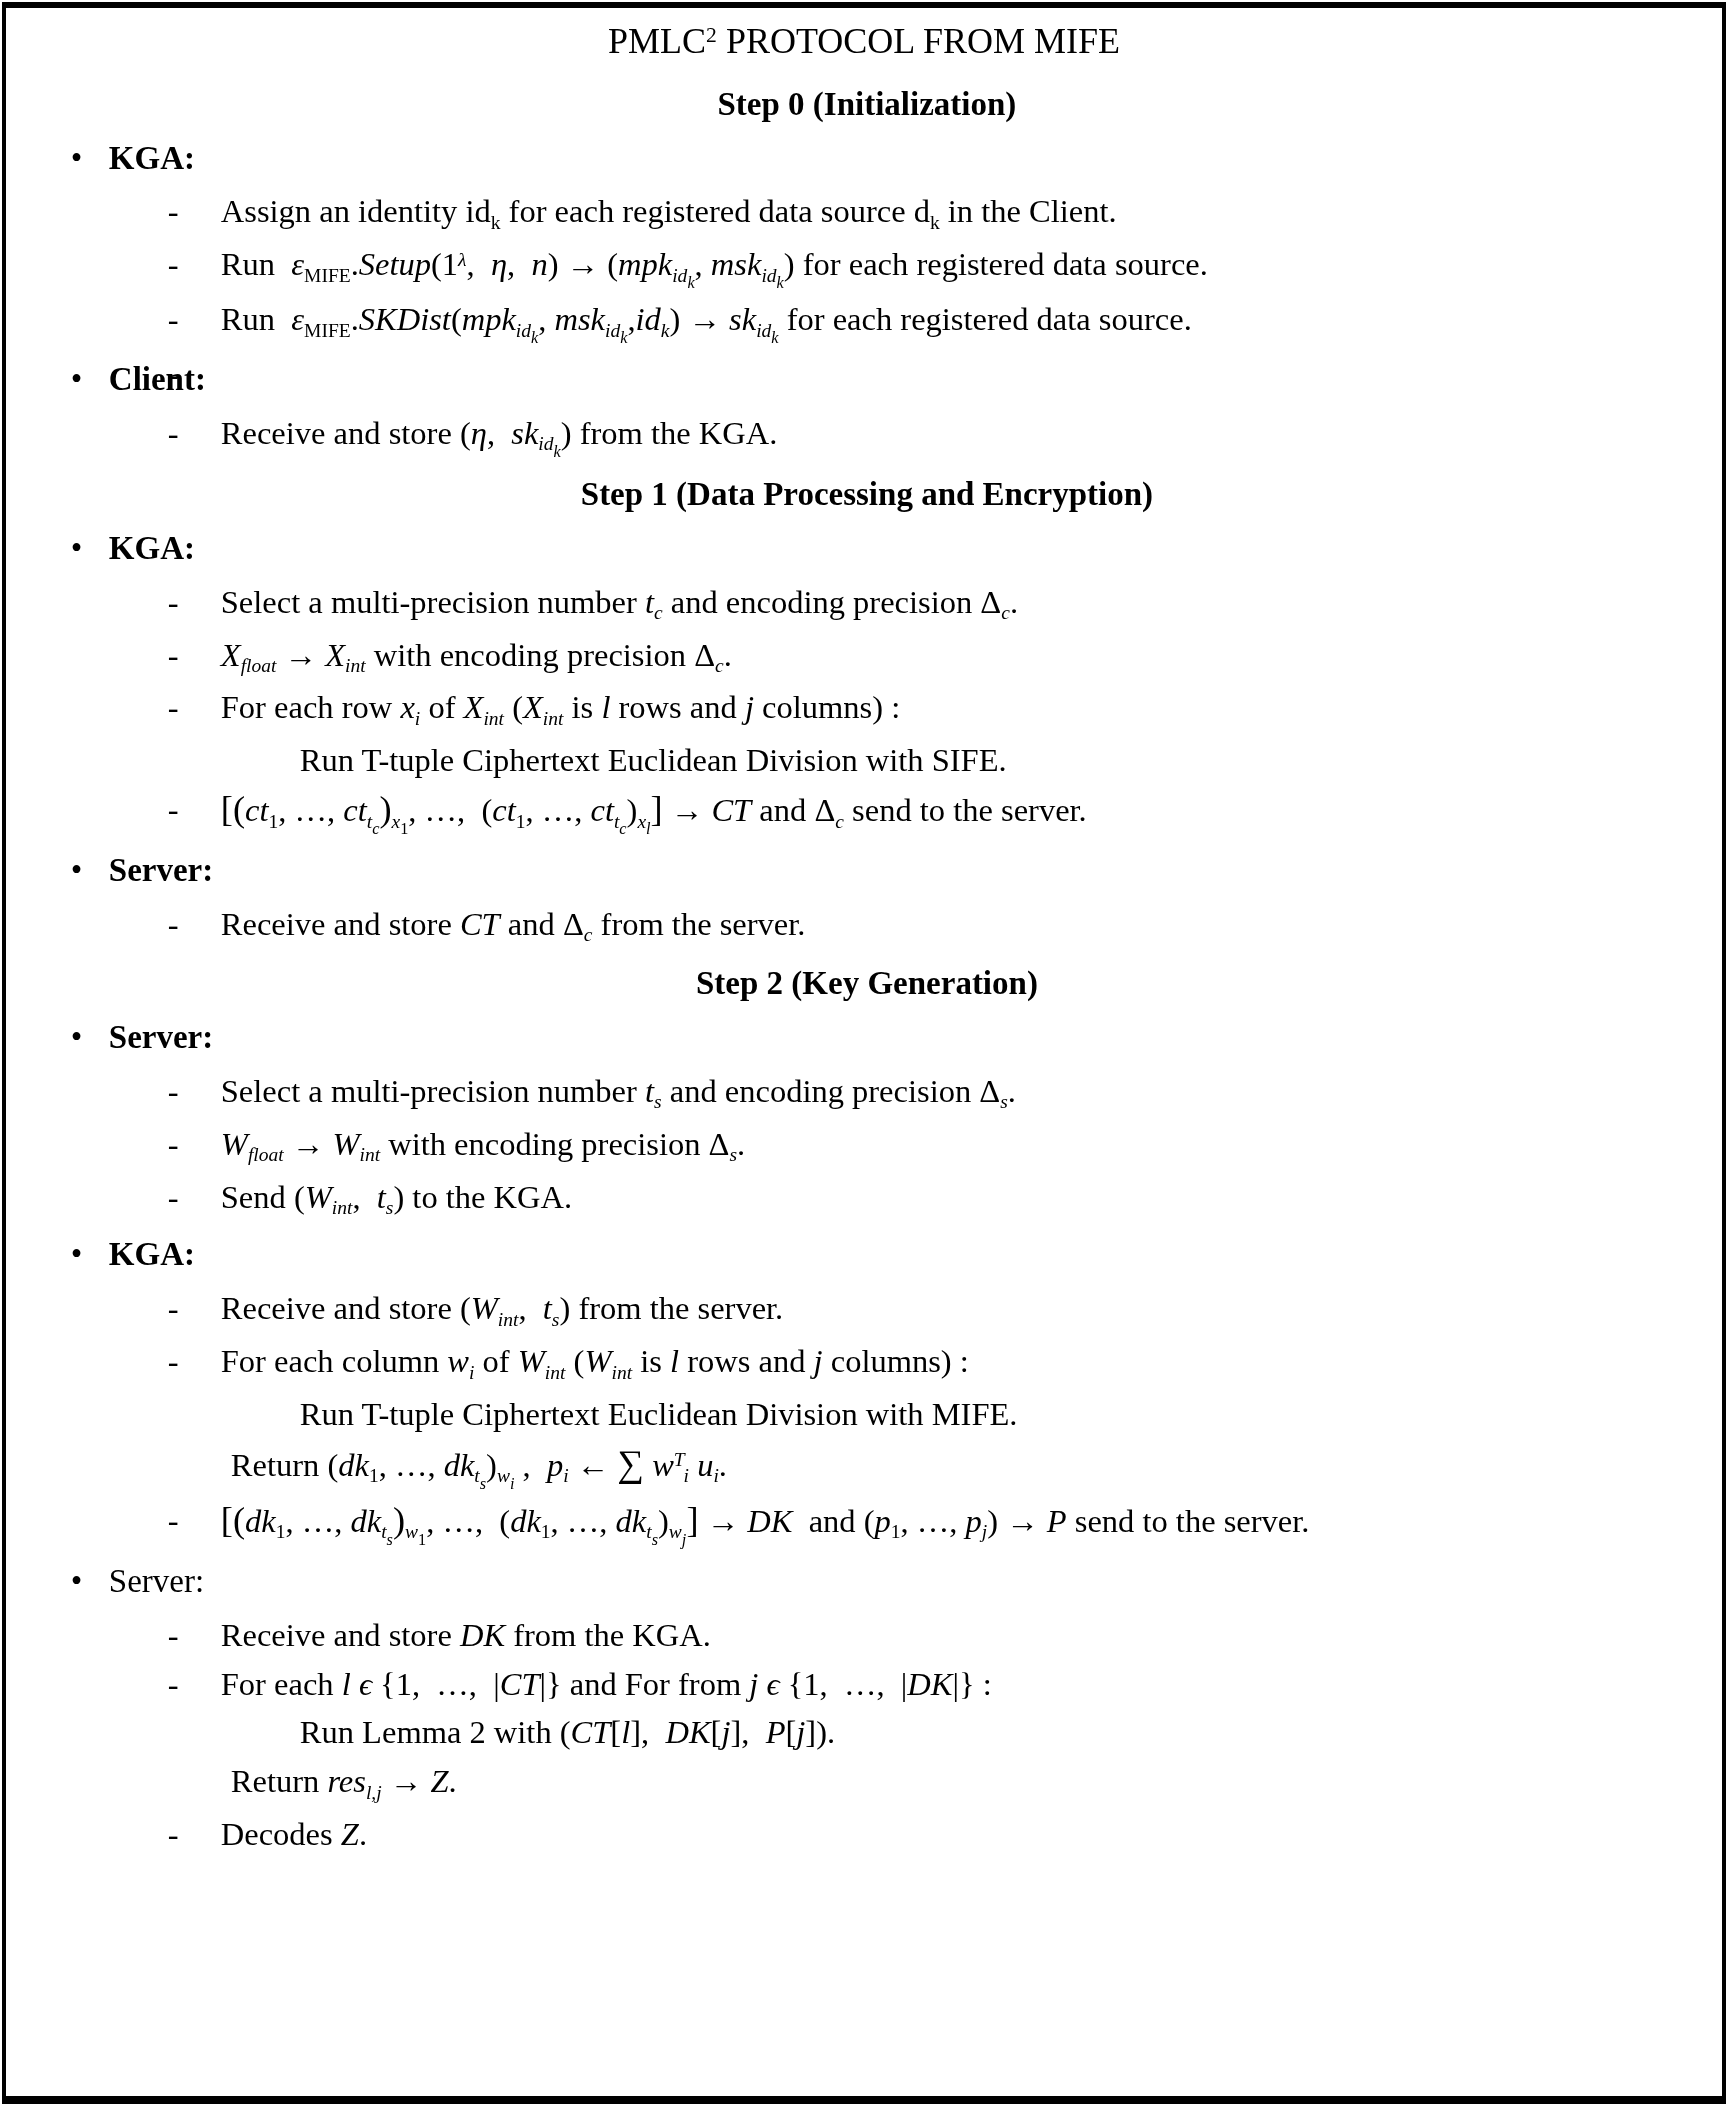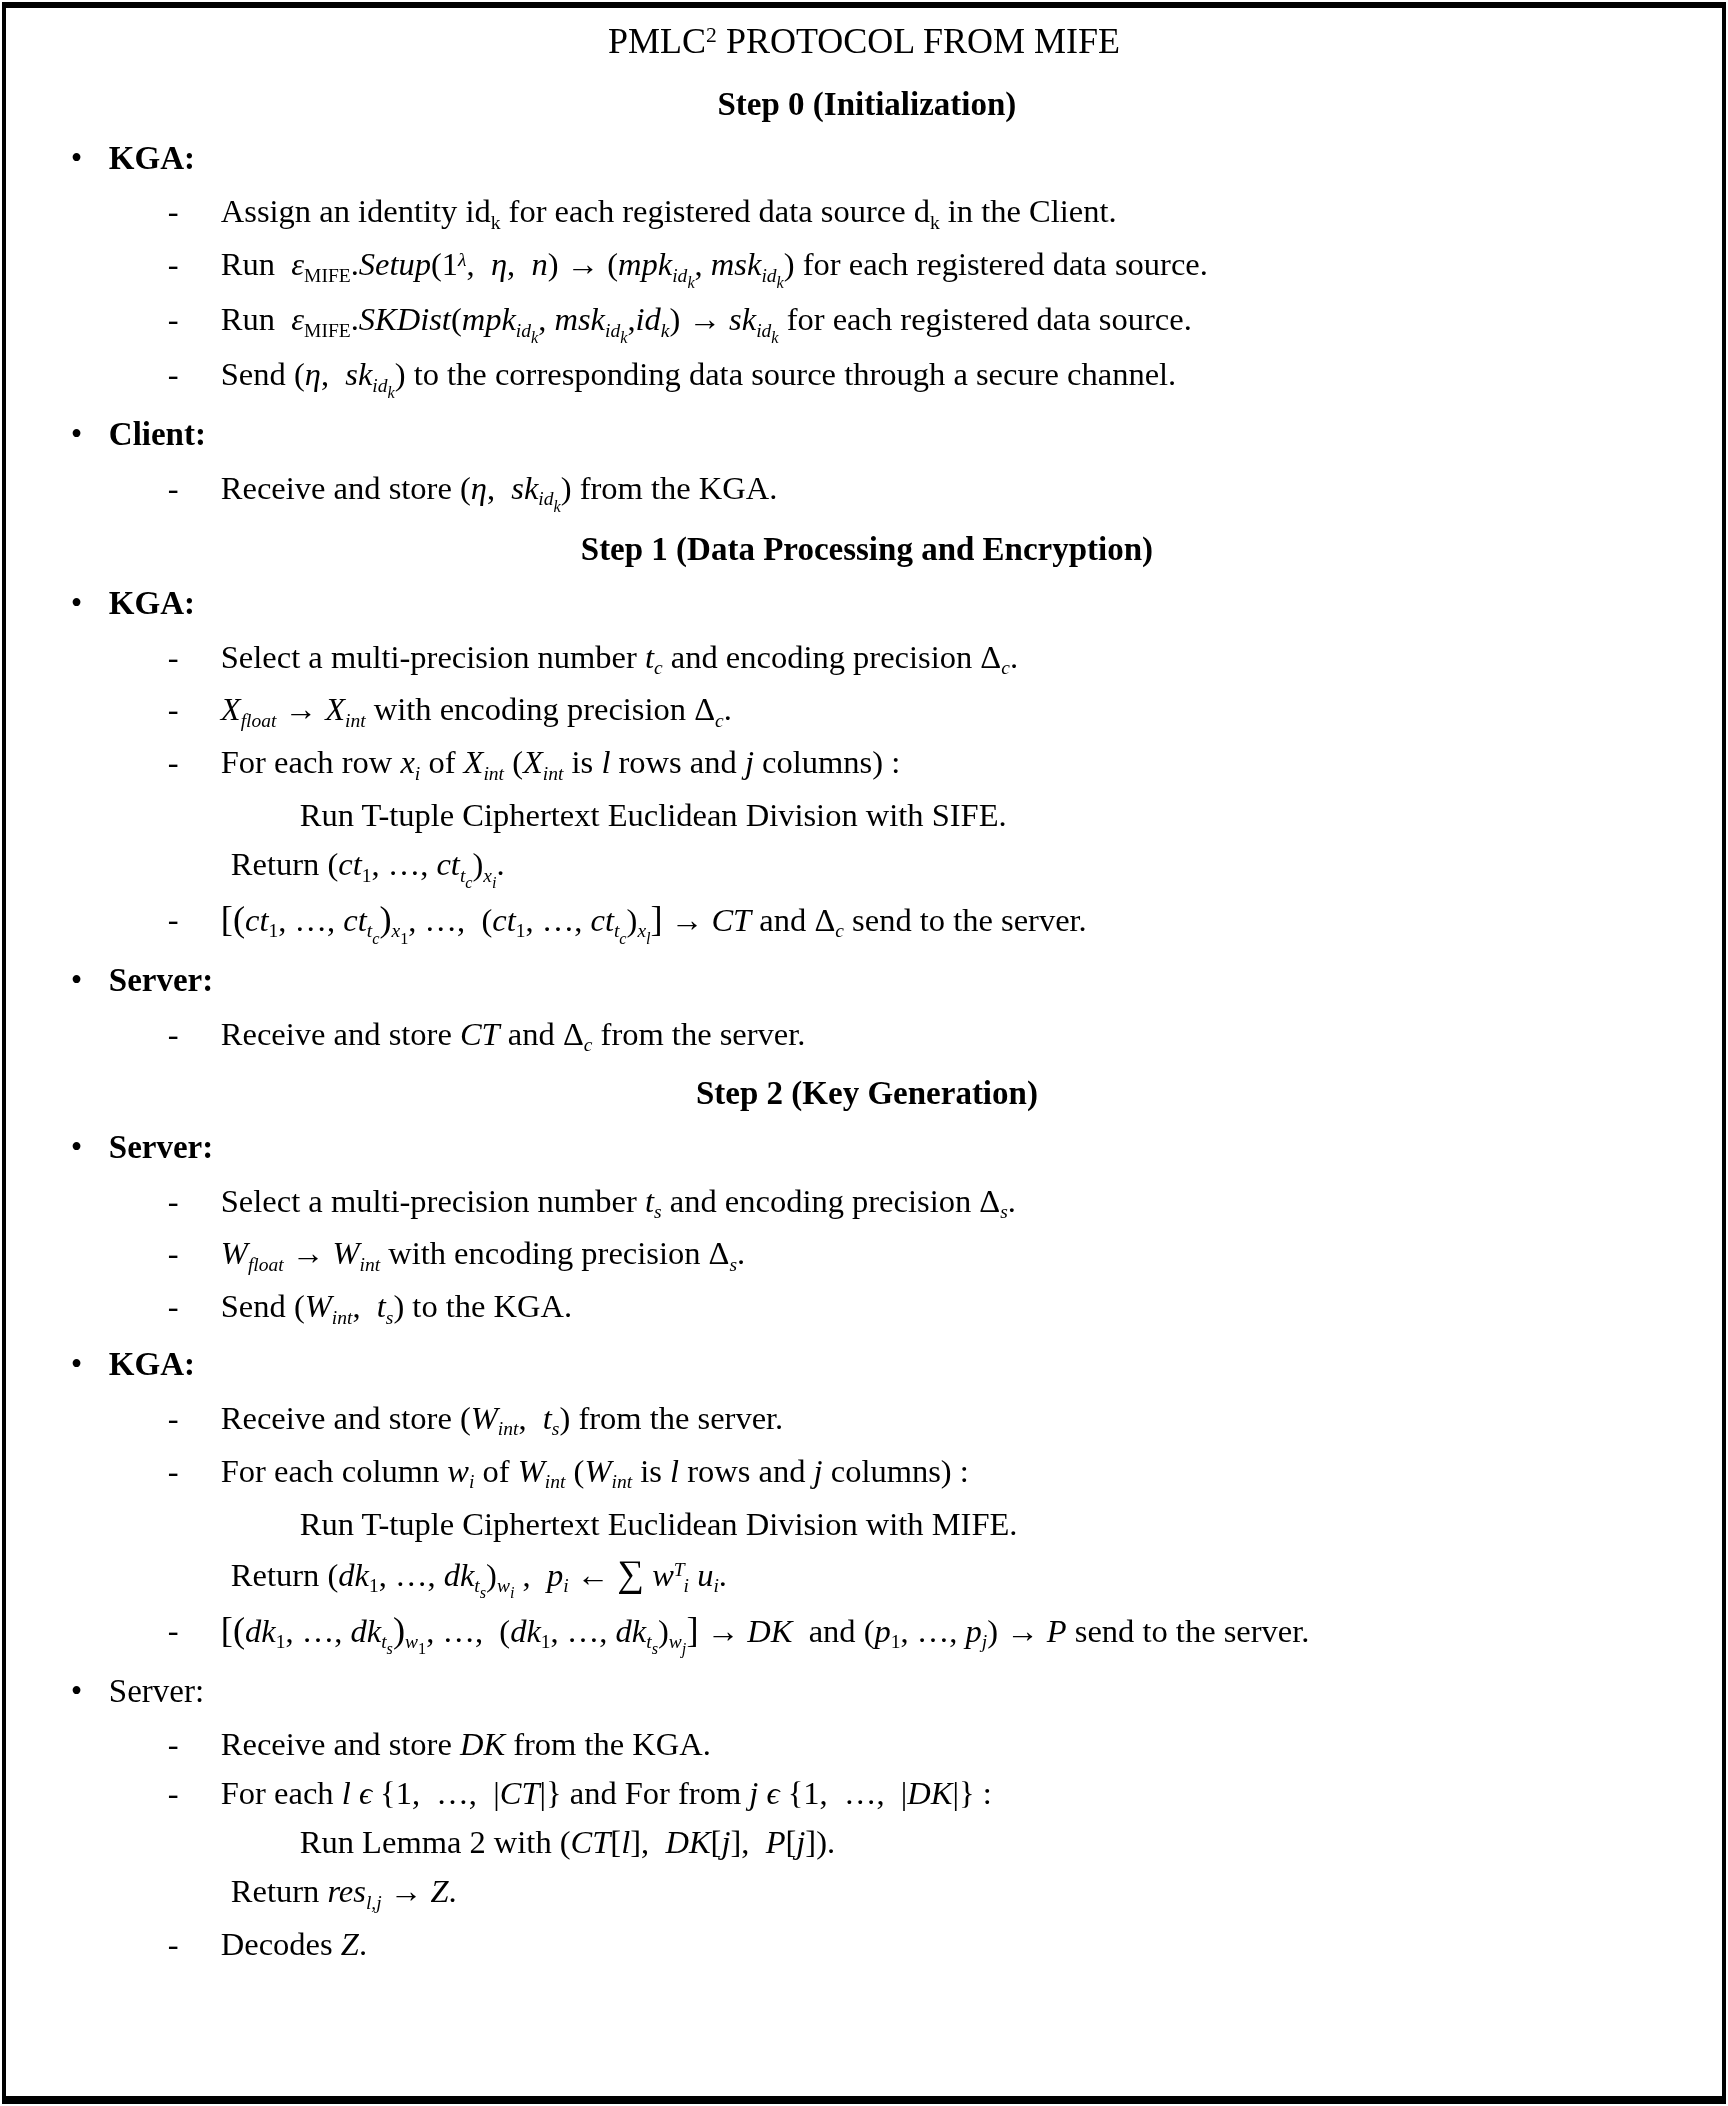--- a/index.html
+++ b/index.html
@@ -70,30 +70,29 @@
 
 <div class="page">
   <div class="frame">
     <div class="title"><span>PMLC</span><span class="sup">2</span><span> PROTOCOL FROM MIFE</span></div>
     <div>
         <div class="line heading"><span><span>Step 0 (Initialization)</span></span></div>
         <div class="line bullet bold"><span class="marker">•</span><span><span>KGA:</span></span></div>
         <div class="line dash"><span class="marker">-</span><span><span>Assign an identity id</span><span class="sub">k</span><span> for each registered data source d</span><span class="sub">k</span><span> in the Client.</span></span></div>
         <div class="line dash"><span class="marker">-</span><span><span>Run  </span><span class="it">ε</span><span class="sub">MIFE</span><span>.</span><span class="it">Setup</span><span>(1</span><span class="it sup">λ</span><span>,  </span><span class="it">η</span><span>,  </span><span class="it">n</span><span>) → (</span><span class="it">mpk</span><span class="it sub">id</span><span class="it subsub">k</span><span>, </span><span class="it">msk</span><span class="it sub">id</span><span class="it subsub">k</span><span>) for each registered data source.</span></span></div>
         <div class="line dash"><span class="marker">-</span><span><span>Run  </span><span class="it">ε</span><span class="sub">MIFE</span><span>.</span><span class="it">SKDist</span><span>(</span><span class="it">mpk</span><span class="it sub">id</span><span class="it subsub">k</span><span>, </span><span class="it">msk</span><span class="it sub">id</span><span class="it subsub">k</span><span>,</span><span class="it">id</span><span class="it sub">k</span><span>) → </span><span class="it">sk</span><span class="it sub">id</span><span class="it subsub">k</span><span> for each registered data source.</span></span></div>
-        <div class="line dash"><span class="marker">-</span><span><span>Send (</span><span class="it">η</span><span>,  </span><span class="it">sk</span><span class="it sub">id</span><span class="it subsub">k</span><span>) to the corresponding data source through a secure channel.</span></span></div>
+        <div class="line dash"><span class="marker">-</span></div>
         <div class="line bullet bold"><span class="marker">•</span><span><span>Client:</span></span></div>
         <div class="line dash"><span class="marker">-</span><span><span>Receive and store (</span><span class="it">η</span><span>,  </span><span class="it">sk</span><span class="it sub">id</span><span class="it subsub">k</span><span>) from the KGA.</span></span></div>
         <div class="line heading"><span><span>Step 1 (Data Processing and Encryption)</span></span></div>
         <div class="line bullet bold"><span class="marker">•</span><span><span>KGA:</span></span></div>
         <div class="line dash"><span class="marker">-</span><span><span>Select a multi-precision number </span><span class="it">t</span><span class="it sub">c</span><span> and encoding precision Δ</span><span class="it sub">c</span><span>.</span></span></div>
         <div class="line dash"><span class="marker">-</span><span><span class="it">X</span><span class="it sub">float</span><span> → </span><span class="it">X</span><span class="it sub">int</span><span> with encoding precision Δ</span><span class="it sub">c</span><span>.</span></span></div>
         <div class="line dash"><span class="marker">-</span><span><span>For each row </span><span class="it">x</span><span class="it sub">i</span><span> of </span><span class="it">X</span><span class="it sub">int</span><span> (</span><span class="it">X</span><span class="it sub">int</span><span> is </span><span class="it">l</span><span> rows and </span><span class="it">j</span><span> columns) :</span></span></div>
         <div class="line run"><span><span>Run T-tuple Ciphertext Euclidean Division with SIFE.</span></span></div>
-        <div class="line return"><span><span>Return (</span><span class="it">ct</span><span class="sub">1</span><span>, …, </span><span class="it">ct</span><span class="it sub">t</span><span class="it subsub">c</span><span>)</span><span class="it sub">x</span><span class="it subsub">i</span><span>.</span></span></div>
         <div class="line dash"><span class="marker">-</span><span><span class="big">[(</span><span class="it">ct</span><span class="sub">1</span><span>, …, </span><span class="it">ct</span><span class="it sub">t</span><span class="it subsub">c</span><span class="big">)</span><span class="it sub">x</span><span class="subsub">1</span><span>, …,  (</span><span class="it">ct</span><span class="sub">1</span><span>, …, </span><span class="it">ct</span><span class="it sub">t</span><span class="it subsub">c</span><span>)</span><span class="it sub">x</span><span class="it subsub">l</span><span class="big">]</span><span> → </span><span class="it">CT</span><span> and Δ</span><span class="it sub">c</span><span> send to the server.</span></span></div>
         <div class="line bullet bold"><span class="marker">•</span><span><span>Server:</span></span></div>
         <div class="line dash"><span class="marker">-</span><span><span>Receive and store </span><span class="it">CT</span><span> and Δ</span><span class="it sub">c</span><span> from the server.</span></span></div>
         <div class="line heading"><span><span>Step 2 (Key Generation)</span></span></div>
         <div class="line bullet bold"><span class="marker">•</span><span><span>Server:</span></span></div>
         <div class="line dash"><span class="marker">-</span><span><span>Select a multi-precision number </span><span class="it">t</span><span class="it sub">s</span><span> and encoding precision Δ</span><span class="it sub">s</span><span>.</span></span></div>
         <div class="line dash"><span class="marker">-</span><span><span class="it">W</span><span class="it sub">float</span><span> → </span><span class="it">W</span><span class="it sub">int</span><span> with encoding precision Δ</span><span class="it sub">s</span><span>.</span></span></div>
         <div class="line dash"><span class="marker">-</span><span><span>Send (</span><span class="it">W</span><span class="it sub">int</span><span>,  </span><span class="it">t</span><span class="it sub">s</span><span>) to the KGA.</span></span></div>
         <div class="line bullet bold"><span class="marker">•</span><span><span>KGA:</span></span></div>
         <div class="line dash"><span class="marker">-</span><span><span>Receive and store (</span><span class="it">W</span><span class="it sub">int</span><span>,  </span><span class="it">t</span><span class="it sub">s</span><span>) from the server.</span></span></div>

